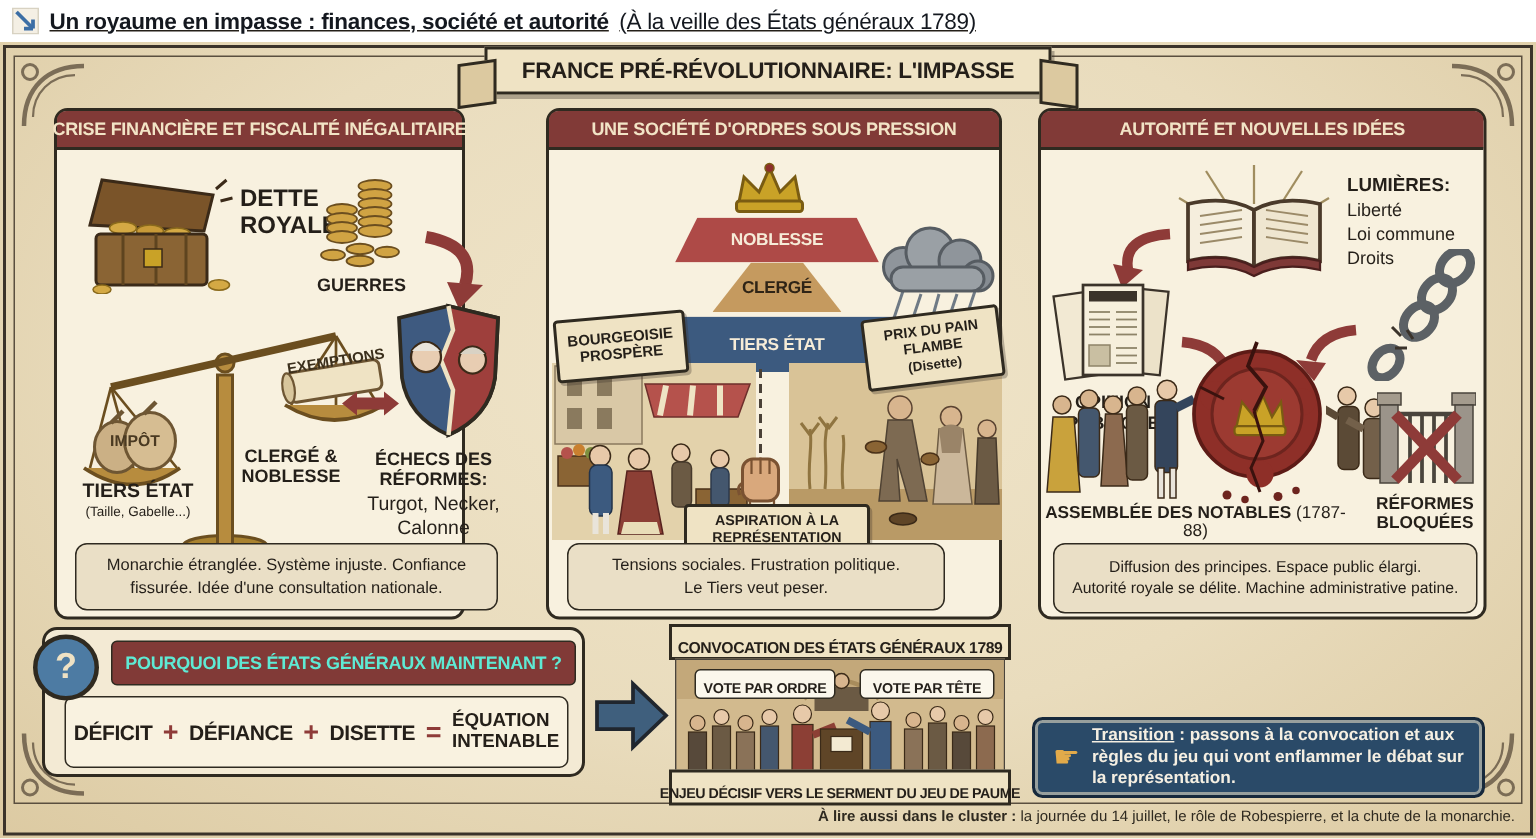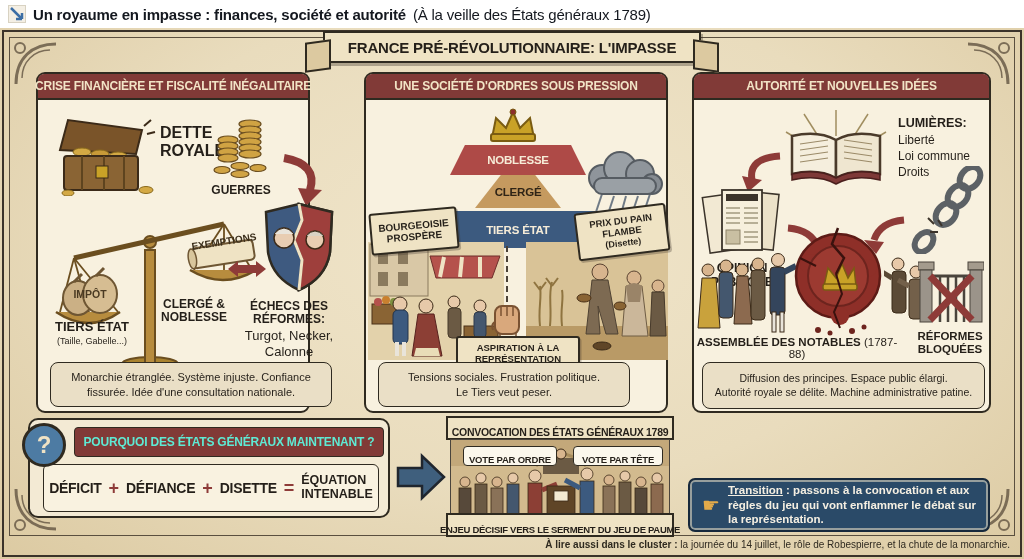--- a/index.html
+++ b/index.html
@@ -7,21 +7,21 @@
   body {
     font-family:"Liberation Sans", sans-serif;
     background:#ffffff;
     position:relative;
     overflow:hidden;
     color:#241f19;
   }
   .abs { position:absolute; }
 
   
-  #topbar { left:0; top:0; width:1024px; height:28px; background:#ffffff; display:flex; align-items:center; padding-left:8px; gap:7px; }
+  #topbar { left:0; top:0; width:1024px; height:28px; background:#ffffff; display:flex; align-items:center; padding-left:8px; gap:7px;text-decoration:underline; }
   #topbar .t-main { font-size:15px; font-weight:bold; color:#14181f; letter-spacing:-0.2px; }
   #topbar .t-sub  { font-size:15px; font-weight:normal; color:#14181f; letter-spacing:-0.2px; }
 
   
   #parchment { left:0; top:28px; width:1024px; height:531px;
     background:radial-gradient(ellipse at 50% 40%, #f0e5ca 0%, #e9dcbd 55%, #dccaa2 100%); }
   .frame-outer { left:2px; top:2px; right:2px; bottom:2px; border:2.5px solid #3b332a; }
   .frame-inner { left:9px; top:9px; right:9px; bottom:23px; border:1.5px solid #5a4f3f; }
   .corner { width:54px; height:54px; opacity:.85; }
 

